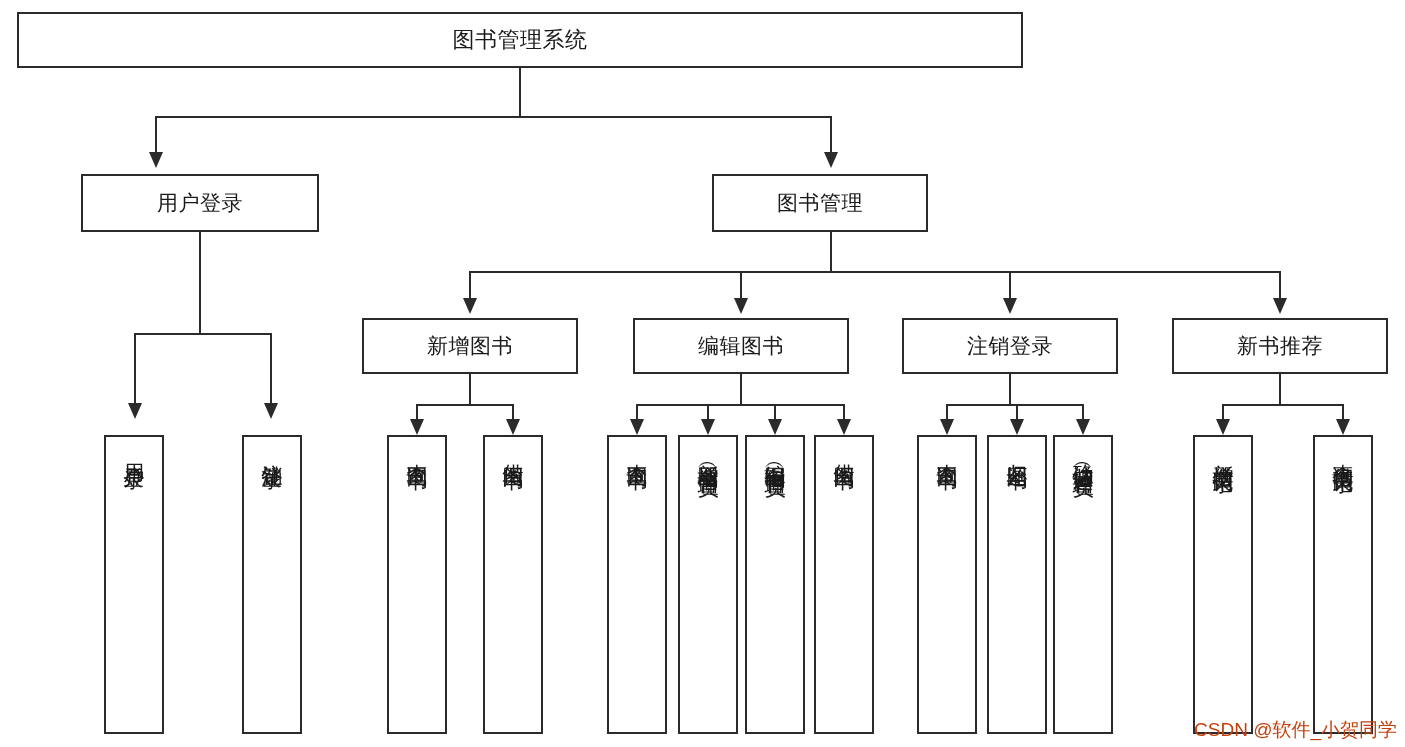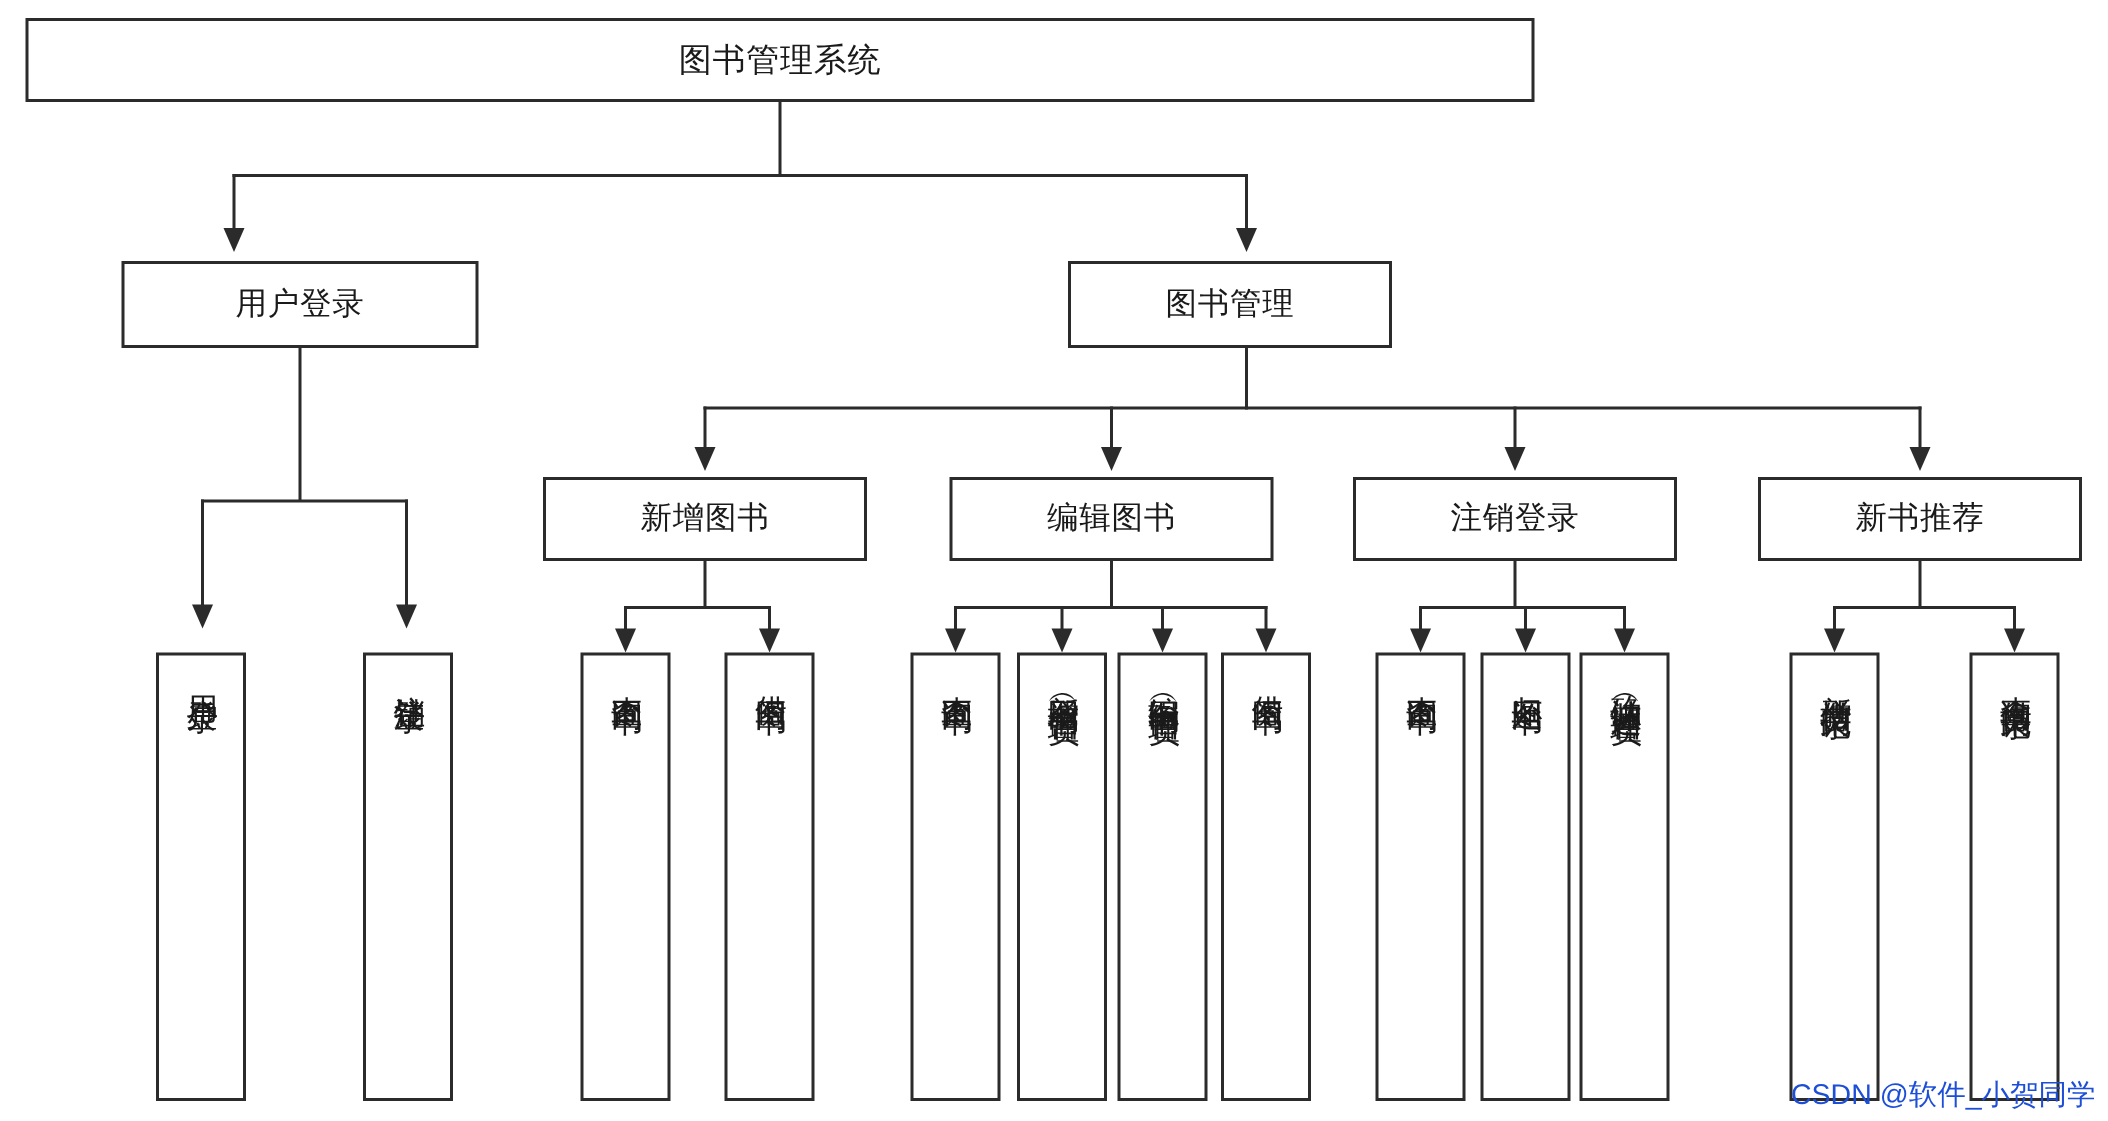--- a/index.html
+++ b/index.html
@@ -66,21 +66,21 @@
     border-left: 7px solid transparent;
     border-right: 7px solid transparent;
     border-top: 16px solid #2b2b2b;
   }
   
   #watermark {
     position: absolute;
     right: 8px;
     bottom: 4px;
     font-size: 19px;
-    color: #1d4ed8;
+    color: #c2410c;
     font-family: "Liberation Sans", "DejaVu Sans", sans-serif;
     white-space: nowrap;
     pointer-events: none;
   }
 </style>
 </head>
 <body>
 
 <div id="canvas">
 

